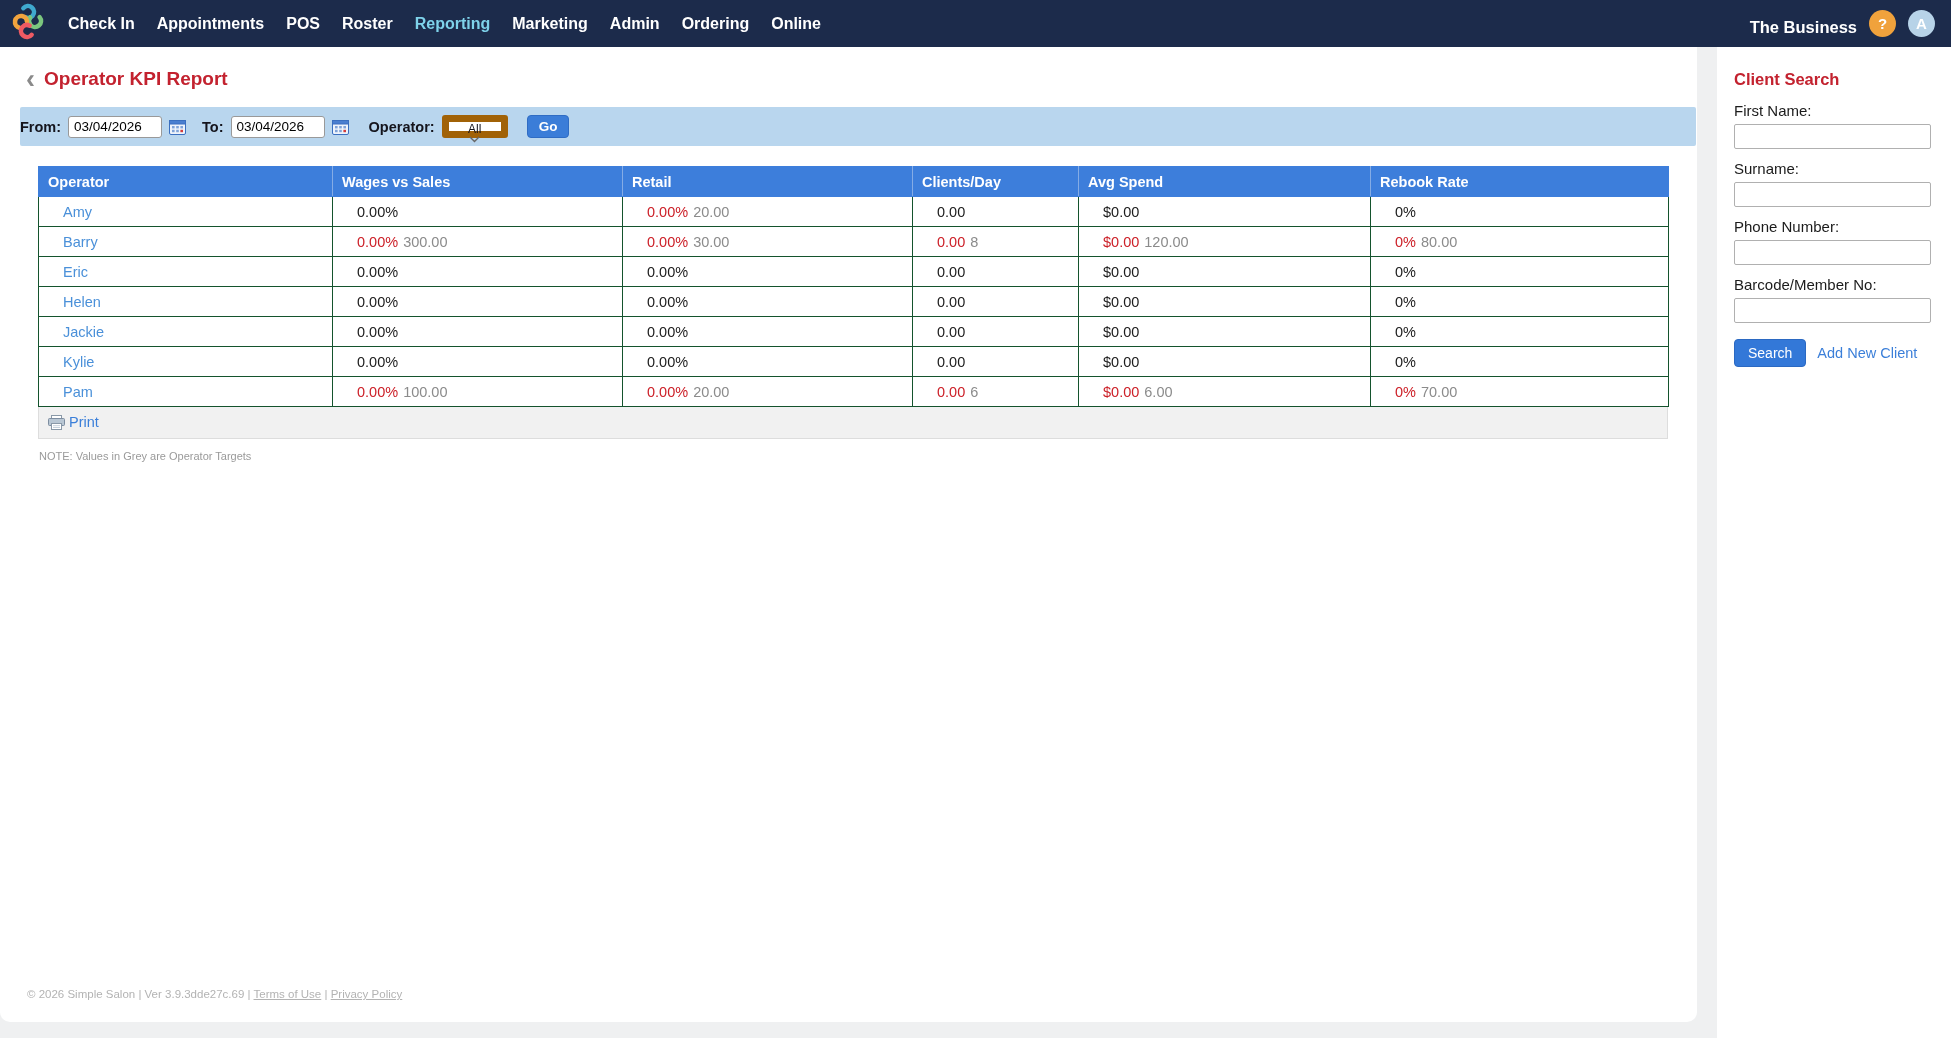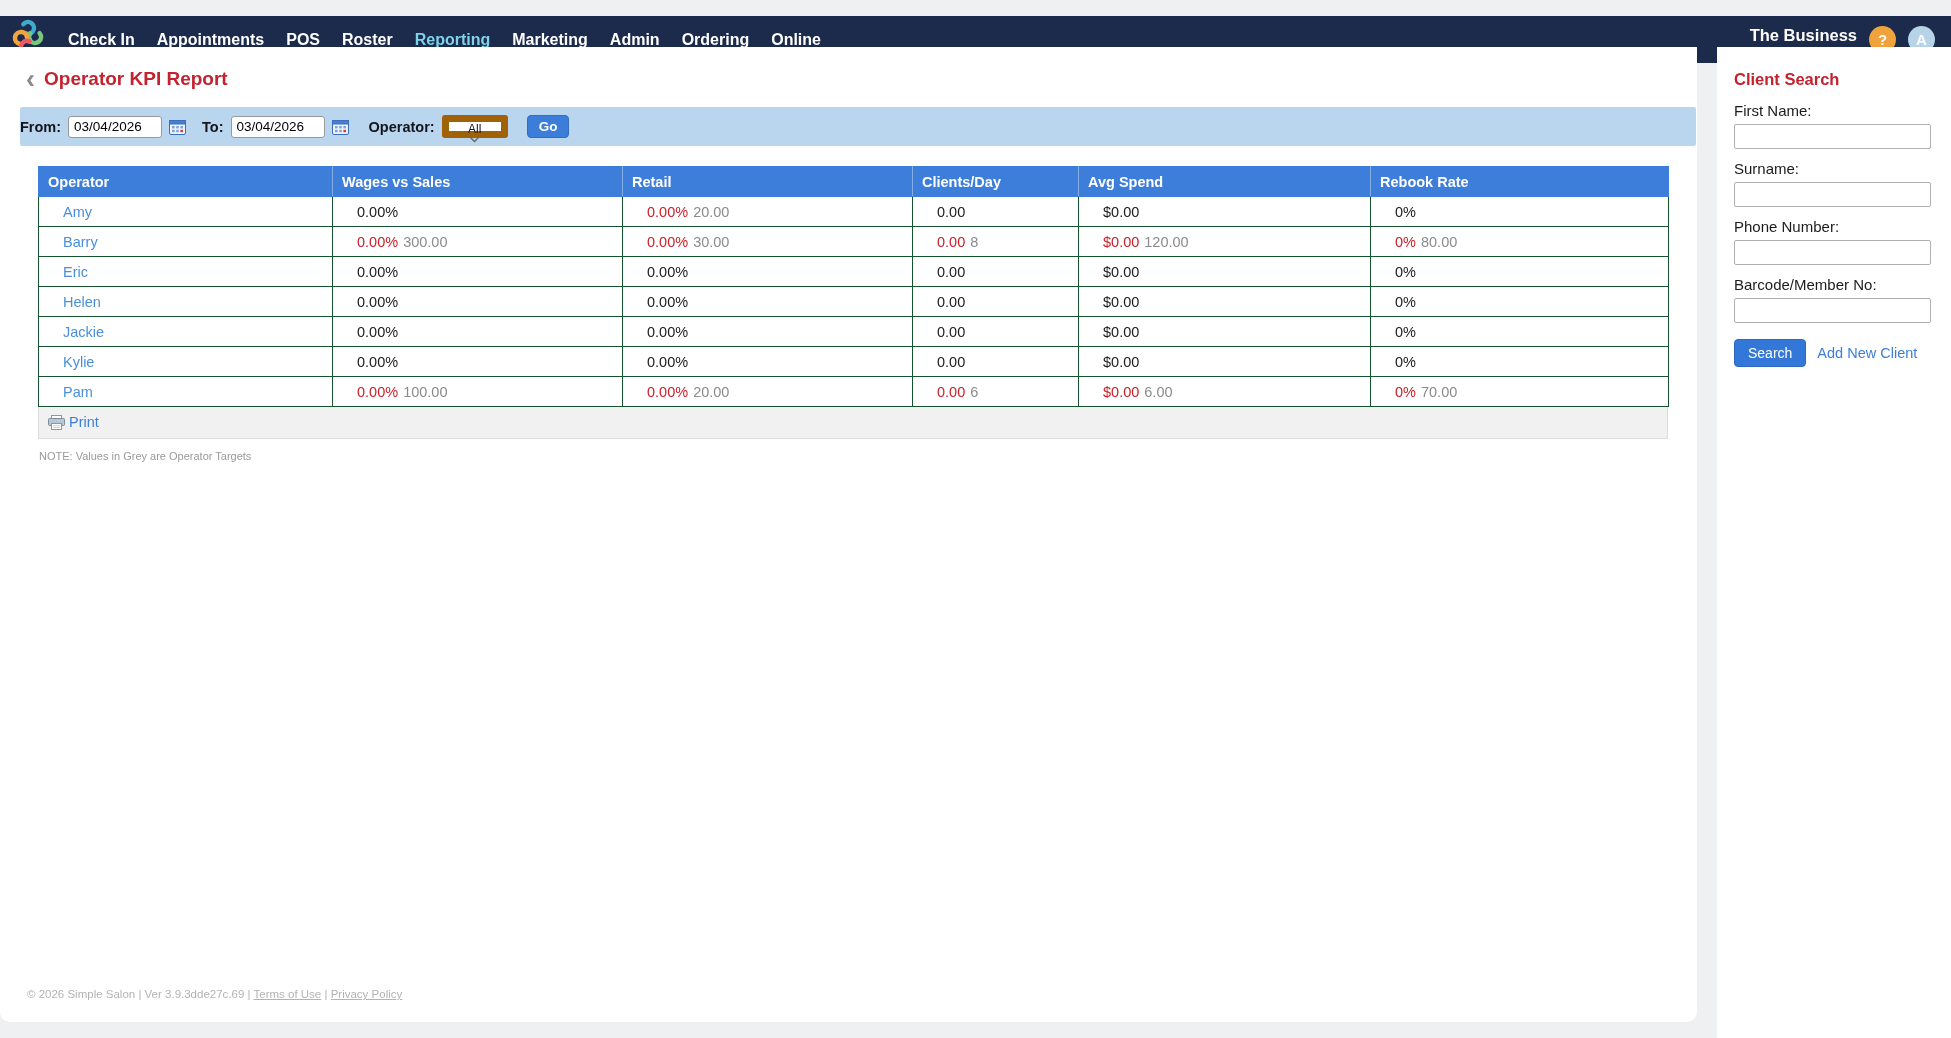--- a/index.html
+++ b/index.html
@@ -1,27 +1,27 @@
 <!DOCTYPE html>
 <html><head>
 <meta charset="utf-8">
 <style>
   * { margin:0; padding:0; box-sizing:border-box; }
   html,body { width:1951px; height:1038px; overflow:hidden; background:#eff0f1;
               font-family:"Liberation Sans", sans-serif; }
 
   
-  .topnav { position:absolute; top:16px; left:0; right:0; height:47px; background:#1c2b4b;
+  .topnav { position:absolute; top:0; left:0; right:0; height:47px; background:#1c2b4b;
             display:flex; align-items:center; }
   .logo { margin-left:11px; cursor:pointer; }
   .nav-items { display:flex; margin-left:12px; }
   .nav-item { color:#fff; font-size:16px; font-weight:bold; padding:0 11px; cursor:pointer;
               line-height:47px; white-space:nowrap; }
   .nav-item.active { color:#7ed2ea; }
-  .nav-right { margin-left:auto; display:flex; align-items:flex-start; margin-right:16px; gap:12px; }
+  .nav-right { margin-left:auto; display:flex; align-items:flex-end; margin-right:16px; gap:12px; }
   .business-name { color:#fff; font-size:16.5px; font-weight:bold; }
   .circle { width:27px; height:27px; border-radius:50%; display:flex; align-items:center;
             justify-content:center; color:#fff; font-weight:bold; font-size:15px; cursor:pointer; }
   .help-circle { background:#f0a23c; }
   .avatar-circle { background:#b7d3e8; }
 
   
   .main { position:absolute; top:47px; left:0; width:1697px; height:975px; background:#fff;
           border-radius:0 0 10px 10px; }
   .title-row { display:flex; align-items:center; padding:21px 0 0 26px; }

